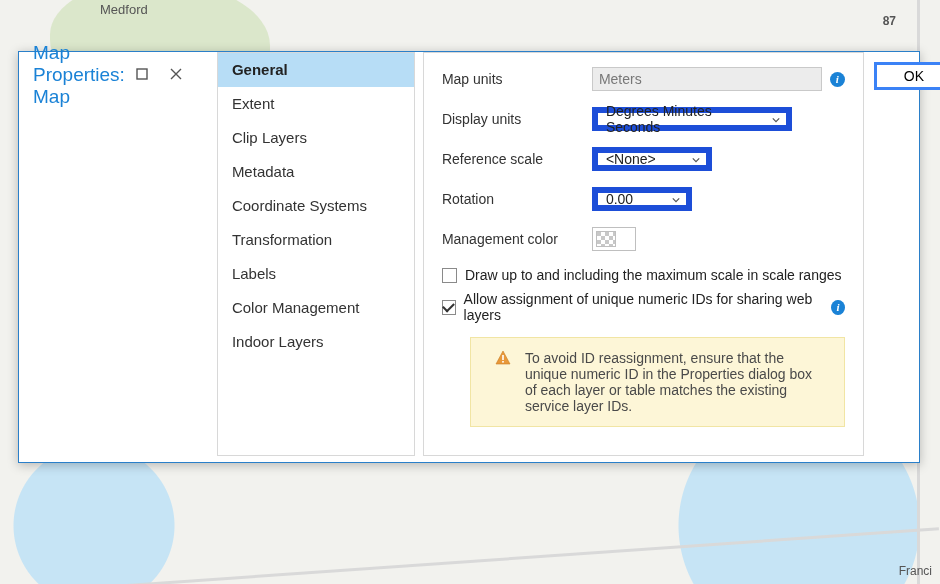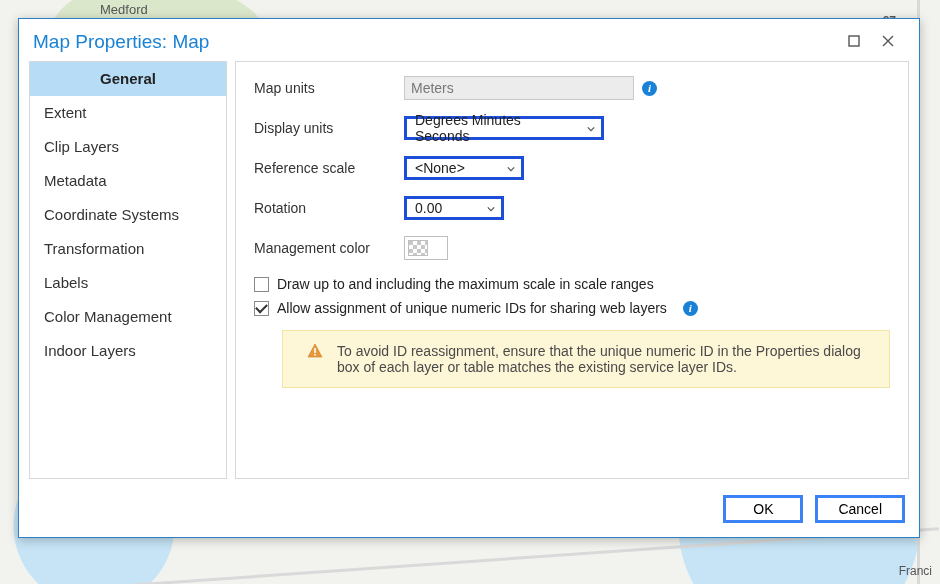--- a/index.html
+++ b/index.html
@@ -36,27 +36,26 @@
   .road1,.road2{
     position:absolute; background:#d9d9d9;
   }
   .road1{top:560px; left:0; width:940px; height:3px; transform:rotate(-4deg);}
   .road2{top:0; right:20px; width:3px; height:584px;}
   .lbl87{position:absolute; top:14px; right:44px; font-size:12px; color:#555;font-weight:bold;}
   .lblFranc{position:absolute; bottom:6px; right:8px; font-size:12px; color:#555;}
 
   .dialog {
     position: absolute;
-    left: 18px; top: 18px;
-    width: 902px; height: 520px;
+    left: 18px; top: 51px;
+    width: 902px; height: 412px;
     background: #fff;
     border: 1px solid #2a7fc9;
     box-shadow: 0 2px 10px rgba(0,0,0,.25);
     display: flex;
-    flex-direction: column;
   }
   .titlebar {
     display: flex; align-items: center;
     padding: 8px 14px 4px 14px;
     height: 42px;
   }
   .titlebar .title {
     font-size: 19px;
     color: #1a82d6;
     font-weight: 400;
@@ -87,21 +86,20 @@
     padding: 5px 14px;
     font-size: 15px;
     line-height:1.6;
     cursor:pointer;
     color:#333;
   }
   .side-item.selected {
     background: #b7ddf6;
     font-weight: 600;
     color:#222;
-    text-align:center;
   }
 
   .panel {
     flex:1;
     border:1px solid #d8d8d8;
     padding: 14px 18px;
     overflow:auto;
   }
   .row {
     display:flex;
@@ -126,21 +124,21 @@
     font-size:11px;
     font-weight:bold;
     display:inline-flex;
     align-items:center; justify-content:center;
     margin-left:8px;
     font-style: italic;
     font-family: Georgia, serif;
   }
   .select {
     height:24px;
-    border:3px solid #1d4ed8;
+    border:6px solid #1d4ed8;
     background:#fff;
     display:flex; align-items:center;
     padding:0 6px 0 8px;
     gap:8px;
     cursor:pointer;
   }
   .select .caret{margin-left:auto;}
   .select .caret svg{width:8px;height:8px;}
   .select.w200{width:200px;}
   .select.w120{width:120px;}

